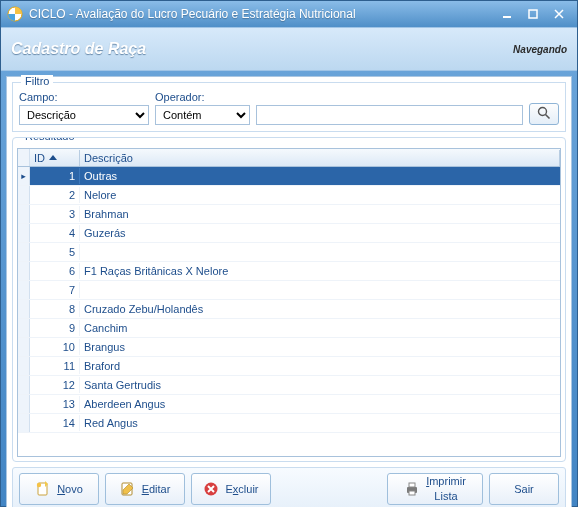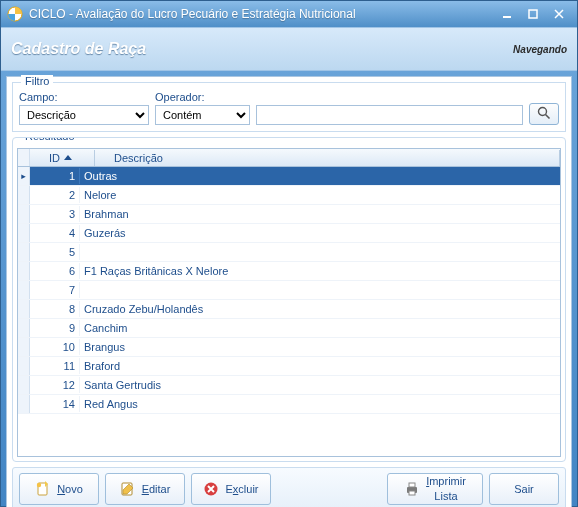--- a/index.html
+++ b/index.html
@@ -152,21 +152,20 @@
     display:flex;
     flex-direction:column;
     overflow:hidden;
   }
   .grid-header {
     display:flex;
     background: linear-gradient(to bottom,#f5f9fd,#dce9f6);
     border-bottom:1px solid #a8c2dc;
     height:18px;
     align-items:center;
-    gap:15px;
   }
   .grid-header .col-id {
     width:50px;
     padding:2px 4px;
     border-right:1px solid #b8cde2;
     color:#1e4e8c;
     display:flex;
     align-items:center;
     gap:4px;
   }
@@ -389,20 +388,25 @@
               <div class="col-id">11</div>
               <div class="col-desc">Braford</div>
             </div>
             <div class="grid-row">
               <div class="row-indicator"></div>
               <div class="col-id">12</div>
               <div class="col-desc">Santa Gertrudis</div>
             </div>
             <div class="grid-row">
               <div class="row-indicator"></div>
+              <div class="col-id">13</div>
+              <div class="col-desc">Aberdeen Angus</div>
+            </div>
+            <div class="grid-row">
+              <div class="row-indicator"></div>
               <div class="col-id">14</div>
               <div class="col-desc">Red Angus</div>
             </div>
           </div>
       </div>
     </div>
 
     <div class="toolbar">
       <div class="tbbtn">
         <span class="ico">

